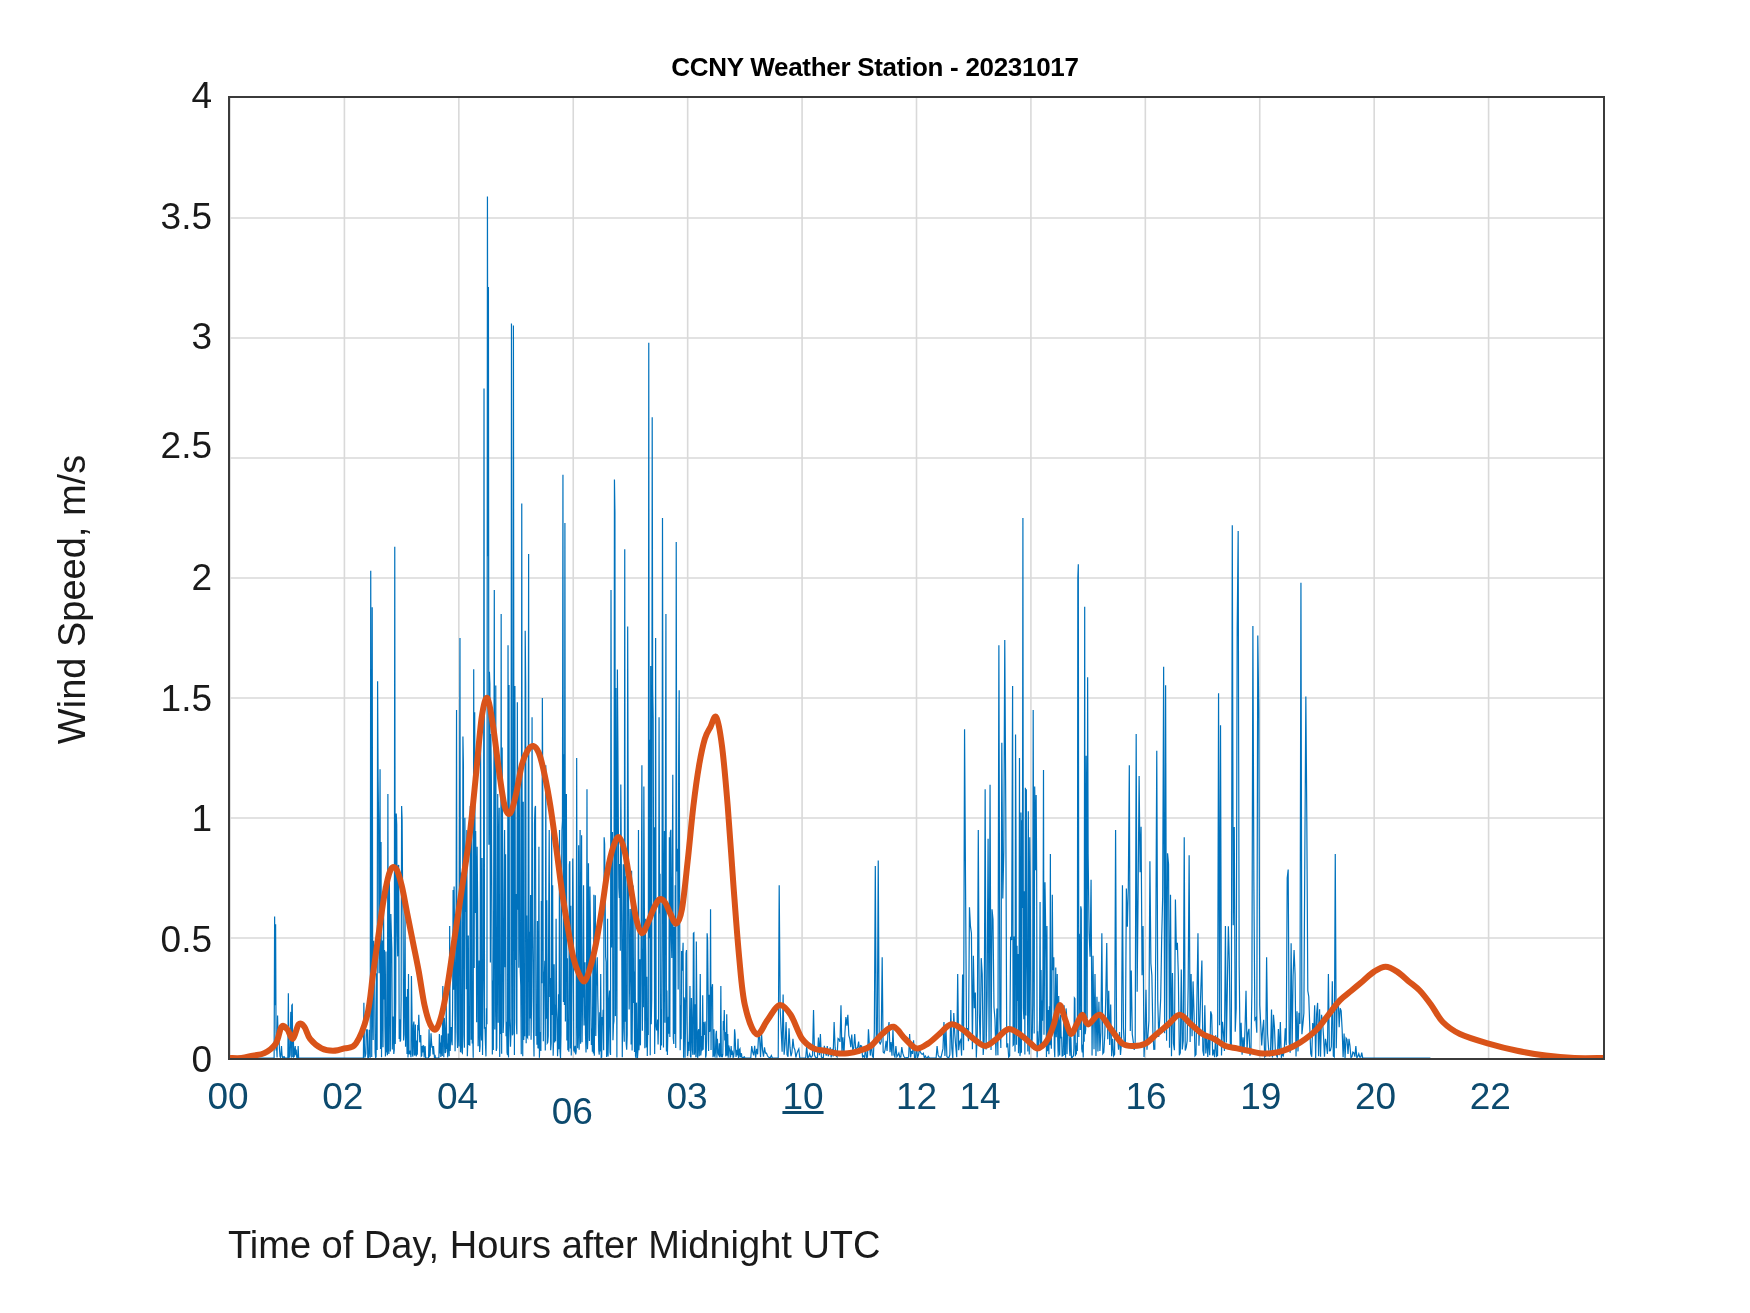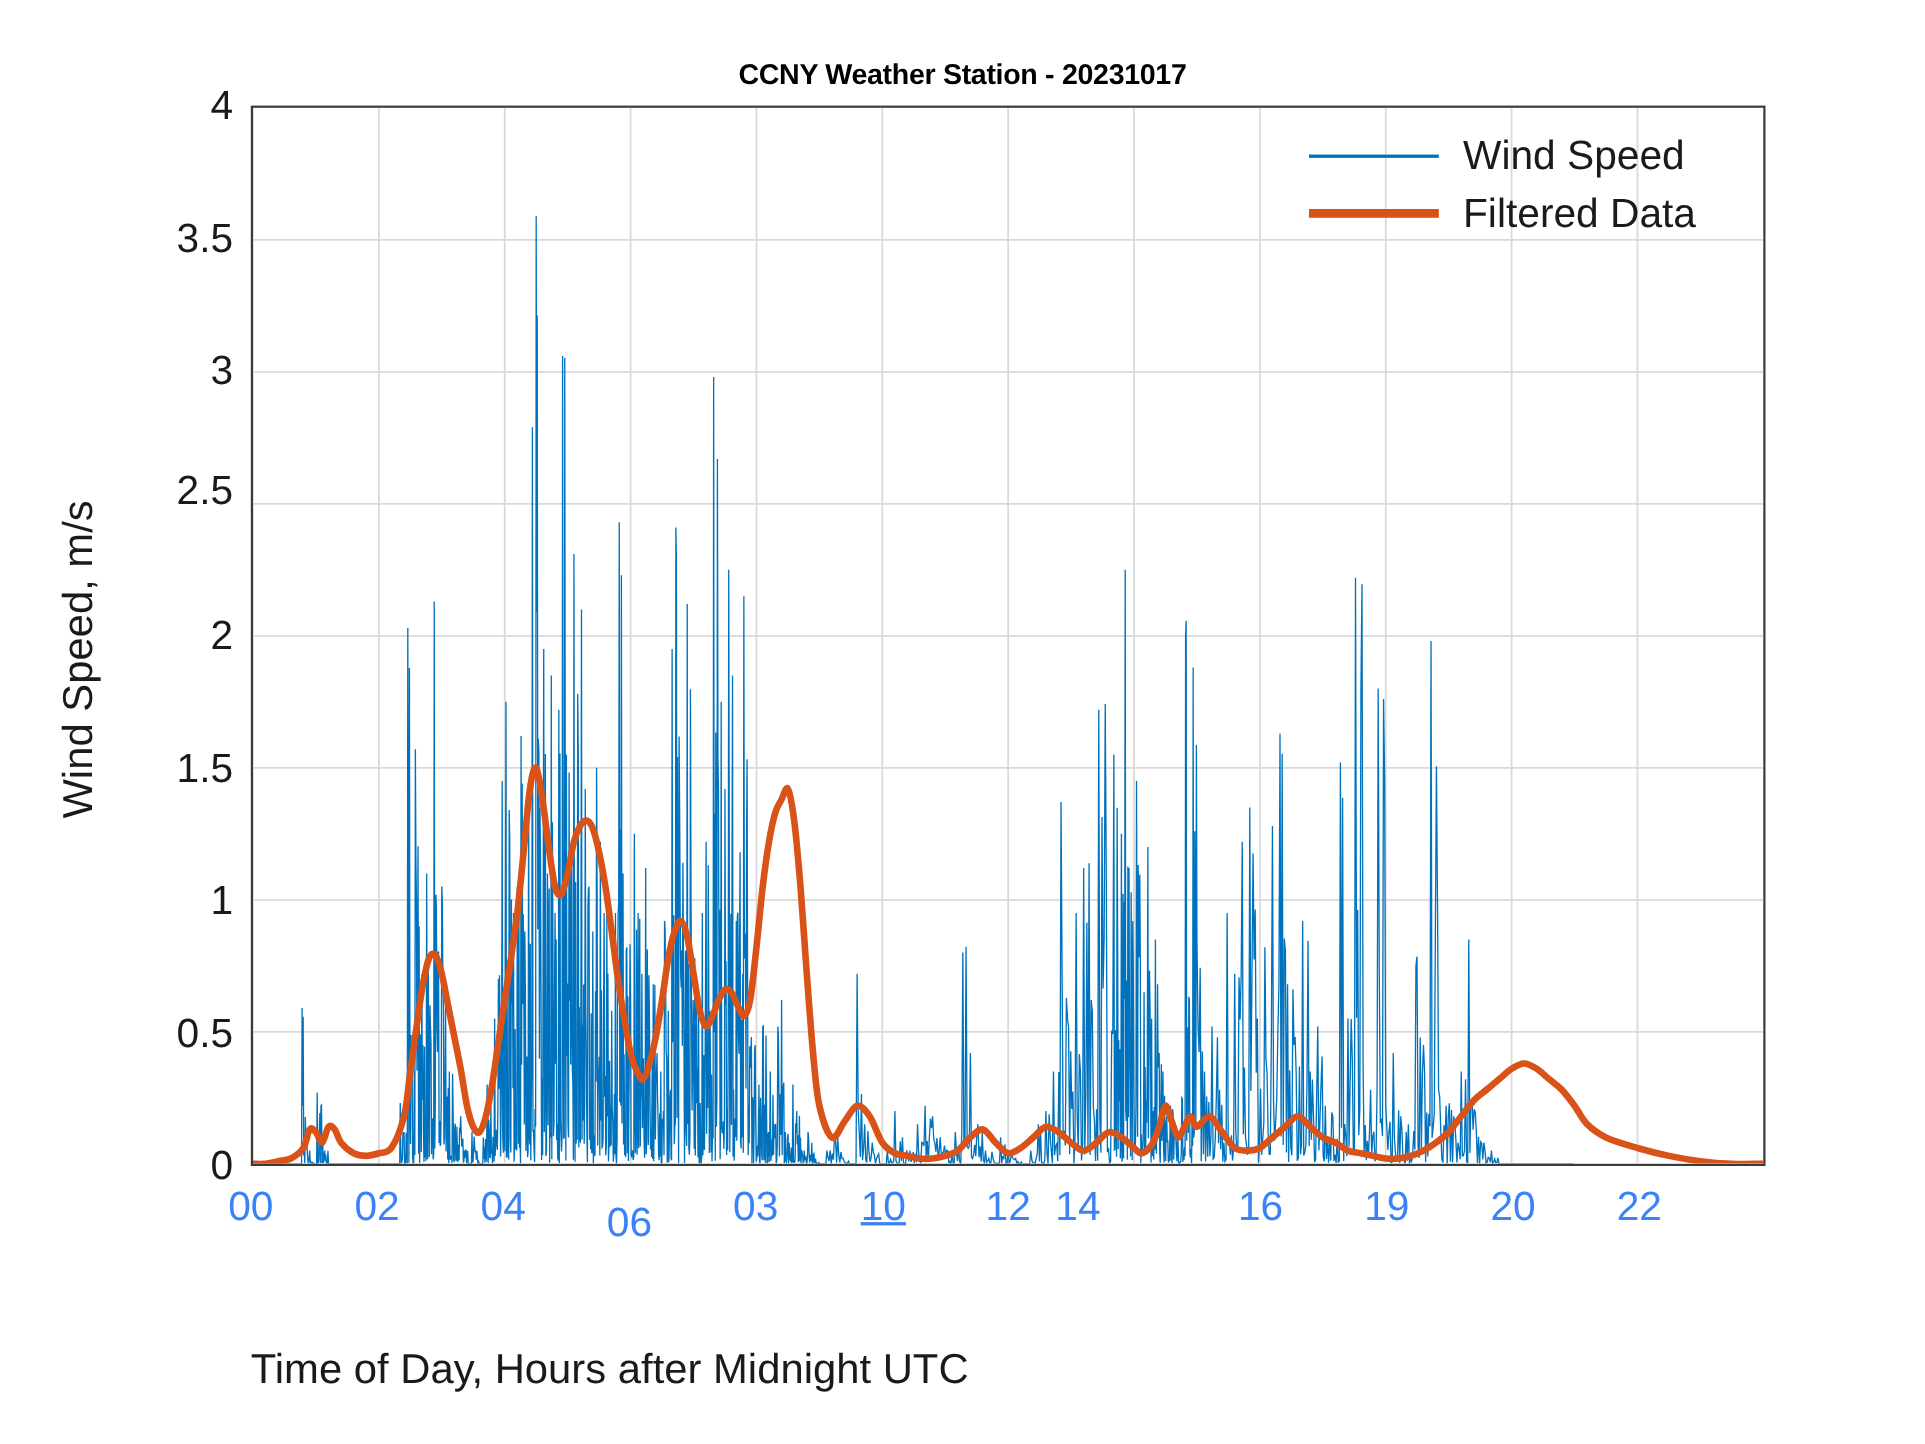--- a/index.html
+++ b/index.html
@@ -60,21 +60,21 @@
     color: #1a1a1a;
     transform: translateY(-50%);
     white-space: nowrap;
   }
   
   .xtick {
     position: absolute;
     top: 1076px;
     text-align: center;
     font-size: 37px;
-    color: #3b82f6;
+    color: #0c4a6e;
     transform: translateX(-50%);
     white-space: nowrap;
   }
   #ylabel {
     position: absolute;
     left: -278px;
     top: 578px;
     width: 700px;
     text-align: center;
     font-size: 38px;
@@ -187,24 +187,14 @@
           <line y1="241" y2="241" x1="0" x2="1377" stroke="#d9d9d9" stroke-width="1.6" vector-effect="non-scaling-stroke"></line>
           <line y1="120.5" y2="120.5" x1="0" x2="1377" stroke="#d9d9d9" stroke-width="1.6" vector-effect="non-scaling-stroke"></line>
         </g>
       <g id="series-layer">
           <path d="M0.00 964.00 L0.49 964.00 L0.98 964.00 L1.48 964.00 L1.97 964.00 L2.46 964.00 L2.95 964.00 L3.44 964.00 L3.93 964.00 L4.43 964.00 L4.92 964.00 L5.41 964.00 L5.90 964.00 L6.39 964.00 L6.88 964.00 L7.38 964.00 L7.87 964.00 L8.36 964.00 L8.85 964.00 L9.34 964.00 L9.84 964.00 L10.33 964.00 L10.82 964.00 L11.31 964.00 L11.80 964.00 L12.29 964.00 L12.79 964.00 L13.28 964.00 L13.77 964.00 L14.26 964.00 L14.75 964.00 L15.25 964.00 L15.74 964.00 L16.23 964.00 L16.72 964.00 L17.21 964.00 L17.70 964.00 L18.20 964.00 L18.69 964.00 L19.18 964.00 L19.67 964.00 L20.16 964.00 L20.65 964.00 L21.15 964.00 L21.64 964.00 L22.13 964.00 L22.62 964.00 L23.11 964.00 L23.61 964.00 L24.10 964.00 L24.59 964.00 L25.08 964.00 L25.57 964.00 L26.06 964.00 L26.56 964.00 L27.05 964.00 L27.54 964.00 L28.03 964.00 L28.52 964.00 L29.02 964.00 L29.51 964.00 L30.00 964.00 L30.49 964.00 L30.98 964.00 L31.47 964.00 L31.97 964.00 L32.46 964.00 L32.95 964.00 L33.44 964.00 L33.93 964.00 L34.42 964.00 L34.92 964.00 L35.41 964.00 L35.90 964.00 L36.39 964.00 L36.88 964.00 L37.38 964.00 L37.87 964.00 L38.36 964.00 L38.85 964.00 L39.34 964.00 L39.83 964.00 L40.33 964.00 L40.82 964.00 L41.31 964.00 L41.80 964.00 L42.29 964.00 L42.79 964.00 L43.28 964.00 L43.77 964.00 L44.26 964.00 L44.75 821.81 L45.24 911.08 L45.74 829.75 L46.23 956.46 L46.72 952.03 L47.21 963.58 L47.70 921.38 L48.19 939.90 L48.69 943.90 L49.18 946.72 L49.67 955.63 L50.16 962.48 L50.65 963.69 L51.15 960.02 L51.64 951.95 L52.13 960.22 L52.62 963.54 L53.11 962.83 L53.60 962.82 L54.10 963.82 L54.59 962.98 L55.08 964.00 L55.57 964.00 L56.06 964.00 L56.56 964.00 L57.05 964.00 L57.54 964.00 L58.03 964.00 L58.52 898.93 L59.01 963.95 L59.51 963.19 L60.00 960.97 L60.49 936.45 L60.98 917.69 L61.47 963.78 L61.97 910.98 L62.46 910.40 L62.95 963.23 L63.44 936.76 L63.93 962.93 L64.42 962.43 L64.92 955.06 L65.41 951.95 L65.90 961.33 L66.39 955.52 L66.88 963.14 L67.37 963.67 L67.87 963.52 L68.36 952.06 L68.85 964.00 L69.34 964.00 L69.83 964.00 L70.33 964.00 L70.82 964.00 L71.31 964.00 L71.80 964.00 L72.29 964.00 L72.78 964.00 L73.28 964.00 L73.77 964.00 L74.26 964.00 L74.75 964.00 L75.24 964.00 L75.73 964.00 L76.23 964.00 L76.72 964.00 L77.21 964.00 L77.70 964.00 L78.19 964.00 L78.69 964.00 L79.18 964.00 L79.67 964.00 L80.16 964.00 L80.65 964.00 L81.14 964.00 L81.64 964.00 L82.13 964.00 L82.62 964.00 L83.11 964.00 L83.60 964.00 L84.10 964.00 L84.59 964.00 L85.08 964.00 L85.57 964.00 L86.06 964.00 L86.55 964.00 L87.05 964.00 L87.54 964.00 L88.03 964.00 L88.52 964.00 L89.01 964.00 L89.51 964.00 L90.00 964.00 L90.49 964.00 L90.98 964.00 L91.47 964.00 L91.96 964.00 L92.46 964.00 L92.95 964.00 L93.44 964.00 L93.93 964.00 L94.42 964.00 L94.91 964.00 L95.41 964.00 L95.90 964.00 L96.39 964.00 L96.88 964.00 L97.37 964.00 L97.87 964.00 L98.36 964.00 L98.85 964.00 L99.34 964.00 L99.83 964.00 L100.32 964.00 L100.82 964.00 L101.31 964.00 L101.80 964.00 L102.29 964.00 L102.78 964.00 L103.27 964.00 L103.77 964.00 L104.26 964.00 L104.75 964.00 L105.24 964.00 L105.73 964.00 L106.23 964.00 L106.72 964.00 L107.21 964.00 L107.70 964.00 L108.19 964.00 L108.68 964.00 L109.18 964.00 L109.67 964.00 L110.16 964.00 L110.65 964.00 L111.14 964.00 L111.64 964.00 L112.13 964.00 L112.62 964.00 L113.11 964.00 L113.60 964.00 L114.09 964.00 L114.59 964.00 L115.08 964.00 L115.57 964.00 L116.06 964.00 L116.55 964.00 L117.05 964.00 L117.54 964.00 L118.03 964.00 L118.52 964.00 L119.01 964.00 L119.50 964.00 L120.00 964.00 L120.49 964.00 L120.98 964.00 L121.47 964.00 L121.96 964.00 L122.45 964.00 L122.95 964.00 L123.44 964.00 L123.93 964.00 L124.42 964.00 L124.91 964.00 L125.41 964.00 L125.90 964.00 L126.39 964.00 L126.88 964.00 L127.37 964.00 L127.86 964.00 L128.36 964.00 L128.85 964.00 L129.34 964.00 L129.83 964.00 L130.32 964.00 L130.81 964.00 L131.31 964.00 L131.80 964.00 L132.29 964.00 L132.78 964.00 L133.27 964.00 L133.77 964.00 L134.26 908.57 L134.75 949.55 L135.24 963.66 L135.73 962.01 L136.22 959.60 L136.72 935.10 L137.21 941.69 L137.70 935.08 L138.19 963.54 L138.68 963.86 L139.18 962.94 L139.67 935.56 L140.16 953.73 L140.65 963.75 L141.14 474.77 L141.63 722.67 L142.13 963.07 L142.62 511.49 L143.11 916.75 L143.60 945.83 L144.09 846.35 L144.59 879.65 L145.08 879.50 L145.57 958.56 L146.06 963.78 L146.55 962.72 L147.04 878.94 L147.54 955.90 L148.03 585.63 L148.52 681.80 L149.01 724.38 L149.50 878.84 L149.99 813.65 L150.49 674.04 L150.98 954.89 L151.47 747.10 L151.96 963.36 L152.45 893.94 L152.95 846.06 L153.44 953.13 L153.93 791.48 L154.42 905.25 L154.91 855.55 L155.40 932.81 L155.90 962.42 L156.39 857.05 L156.88 957.37 L157.37 956.90 L157.86 961.28 L158.35 698.90 L158.85 953.93 L159.34 959.88 L159.83 783.66 L160.32 880.74 L160.81 957.57 L161.31 819.38 L161.80 838.68 L162.29 854.03 L162.78 955.37 L163.27 925.83 L163.76 922.45 L164.26 959.89 L164.75 955.79 L165.24 450.67 L165.73 949.94 L166.22 908.23 L166.72 718.46 L167.21 729.45 L167.70 838.35 L168.19 861.94 L168.68 771.20 L169.17 770.21 L169.67 945.03 L170.16 925.14 L170.65 947.58 L171.14 946.03 L171.63 905.61 L172.13 710.95 L172.62 724.86 L173.11 799.93 L173.60 821.79 L174.09 946.31 L174.58 940.26 L175.08 885.14 L175.57 814.58 L176.06 952.68 L176.55 914.29 L177.04 902.53 L177.53 960.00 L178.03 894.63 L178.52 963.40 L179.01 879.65 L179.50 960.49 L179.99 957.68 L180.49 958.97 L180.98 956.58 L181.47 963.19 L181.96 881.76 L182.45 915.80 L182.94 960.10 L183.44 962.50 L183.93 930.95 L184.42 927.40 L184.91 960.32 L185.40 961.48 L185.90 930.26 L186.39 957.28 L186.88 962.38 L187.37 946.32 L187.86 960.84 L188.35 930.78 L188.85 936.37 L189.34 920.62 L189.83 934.58 L190.32 948.27 L190.81 943.68 L191.30 940.92 L191.80 962.24 L192.29 961.67 L192.78 951.95 L193.27 958.53 L193.76 951.56 L194.26 951.82 L194.75 963.49 L195.24 952.95 L195.73 952.78 L196.22 964.00 L196.71 964.00 L197.21 964.00 L197.70 964.00 L198.19 964.00 L198.68 964.00 L199.17 964.00 L199.66 935.08 L200.16 962.12 L200.65 961.55 L201.14 952.20 L201.63 939.15 L202.12 948.13 L202.62 953.65 L203.11 951.95 L203.60 960.38 L204.09 952.03 L204.58 957.81 L205.07 963.97 L205.57 960.88 L206.06 963.55 L206.55 964.00 L207.04 964.00 L207.53 964.00 L208.03 964.00 L208.52 964.00 L209.01 964.00 L209.50 964.00 L209.99 939.90 L210.48 959.35 L210.98 948.57 L211.47 962.92 L211.96 941.27 L212.45 955.97 L212.94 962.00 L213.44 891.70 L213.93 918.40 L214.42 963.17 L214.91 923.60 L215.40 933.73 L215.89 958.99 L216.39 957.09 L216.88 910.98 L217.37 954.85 L217.86 949.58 L218.35 963.45 L218.84 939.36 L219.34 949.03 L219.83 962.15 L220.32 831.45 L220.81 956.97 L221.30 941.81 L221.80 932.95 L222.29 946.49 L222.78 951.14 L223.27 912.57 L223.76 795.30 L224.25 895.39 L224.75 791.85 L225.24 840.41 L225.73 957.34 L226.22 914.37 L226.71 851.61 L227.21 614.55 L227.70 938.05 L228.19 953.88 L228.68 834.17 L229.17 938.11 L229.66 952.46 L230.16 735.75 L230.65 542.25 L231.14 958.29 L231.63 777.85 L232.12 949.20 L232.61 958.35 L233.11 959.08 L233.60 641.07 L234.09 669.98 L234.58 940.70 L235.07 953.76 L235.57 722.77 L236.06 817.41 L236.55 765.62 L237.04 895.06 L237.53 735.05 L238.02 962.13 L238.52 946.72 L239.01 840.90 L239.50 950.86 L239.99 912.04 L240.48 951.77 L240.98 710.95 L241.47 758.35 L241.96 945.70 L242.45 723.00 L242.94 949.35 L243.43 939.23 L243.93 963.76 L244.42 573.58 L244.91 873.59 L245.40 616.86 L245.89 818.43 L246.38 736.15 L246.88 791.19 L247.37 928.15 L247.86 751.92 L248.35 808.19 L248.84 952.19 L249.34 930.15 L249.83 866.01 L250.32 958.01 L250.81 952.32 L251.30 626.60 L251.79 935.83 L252.29 946.46 L252.78 763.23 L253.27 961.05 L253.76 904.40 L254.25 863.74 L254.75 291.61 L255.24 934.73 L255.73 932.95 L256.22 950.29 L256.71 962.38 L257.20 914.03 L257.70 930.07 L258.19 98.81 L258.68 460.20 L259.17 189.70 L259.66 749.78 L260.15 576.06 L260.65 588.73 L261.14 867.99 L261.63 638.65 L262.12 684.02 L262.61 813.34 L263.11 960.55 L263.60 886.20 L264.09 955.90 L264.58 733.24 L265.07 494.05 L265.56 935.26 L266.06 889.25 L266.55 589.96 L267.04 956.97 L267.53 953.60 L268.02 857.17 L268.51 698.90 L269.01 928.70 L269.50 754.35 L269.99 712.71 L270.48 963.10 L270.97 901.76 L271.47 939.93 L271.96 518.15 L272.45 959.79 L272.94 652.24 L273.43 753.64 L273.92 938.78 L274.42 927.11 L274.91 806.25 L275.40 735.05 L275.89 872.76 L276.38 759.34 L276.88 942.24 L277.37 927.52 L277.86 958.43 L278.35 961.21 L278.84 549.48 L279.33 963.47 L279.83 589.39 L280.32 923.73 L280.81 937.18 L281.30 952.73 L281.79 939.42 L282.28 226.54 L282.78 778.79 L283.27 941.16 L283.76 939.32 L284.25 228.44 L284.74 696.87 L285.24 961.10 L285.73 590.45 L286.22 865.51 L286.71 799.36 L287.20 928.45 L287.69 940.07 L288.19 606.69 L288.68 815.12 L289.17 674.80 L289.66 873.33 L290.15 831.55 L290.65 675.20 L291.14 877.36 L291.63 891.14 L292.12 960.32 L292.61 407.29 L293.10 843.78 L293.60 962.22 L294.09 706.76 L294.58 945.78 L295.07 932.91 L295.56 942.09 L296.06 535.02 L296.55 589.97 L297.04 949.19 L297.53 820.97 L298.02 942.80 L298.51 943.67 L299.01 797.43 L299.50 457.90 L299.99 941.77 L300.48 837.24 L300.97 924.43 L301.46 800.22 L301.96 945.72 L302.45 903.41 L302.94 621.78 L303.43 823.61 L303.92 868.34 L304.42 937.59 L304.91 962.60 L305.40 729.12 L305.89 713.01 L306.38 710.95 L306.87 941.95 L307.37 909.91 L307.86 950.70 L308.35 826.50 L308.84 953.77 L309.33 953.92 L309.82 751.92 L310.32 963.80 L310.81 944.64 L311.30 937.96 L311.79 956.90 L312.28 806.44 L312.78 888.88 L313.27 602.50 L313.76 718.53 L314.25 947.19 L314.74 877.43 L315.23 883.31 L315.73 866.39 L316.22 956.47 L316.71 669.98 L317.20 924.57 L317.69 805.60 L318.19 949.07 L318.68 948.29 L319.17 941.89 L319.66 817.45 L320.15 735.05 L320.64 902.79 L321.14 883.64 L321.63 956.15 L322.12 949.08 L322.61 736.36 L323.10 920.76 L323.59 790.48 L324.09 961.78 L324.58 945.30 L325.07 869.84 L325.56 948.44 L326.05 910.61 L326.55 947.30 L327.04 824.22 L327.53 913.00 L328.02 924.47 L328.51 962.16 L329.00 950.87 L329.50 900.11 L329.99 955.19 L330.48 735.05 L330.97 957.47 L331.46 963.99 L331.96 940.36 L332.45 787.48 L332.94 735.12 L333.43 725.48 L333.92 378.37 L334.41 907.89 L334.91 658.90 L335.40 910.67 L335.89 426.68 L336.38 927.30 L336.87 788.47 L337.37 698.90 L337.86 946.47 L338.35 863.90 L338.84 956.12 L339.33 944.48 L339.82 957.66 L340.32 770.00 L340.81 766.38 L341.30 954.48 L341.79 811.00 L342.28 961.39 L342.77 901.58 L343.27 852.96 L343.76 763.62 L344.25 819.40 L344.74 956.17 L345.23 957.31 L345.73 953.27 L346.22 951.81 L346.71 960.47 L347.20 957.15 L347.69 662.75 L348.18 907.19 L348.68 954.20 L349.17 931.49 L349.66 750.35 L350.15 955.81 L350.64 928.21 L351.13 735.05 L351.63 949.70 L352.12 857.45 L352.61 740.40 L353.10 948.12 L353.59 903.79 L354.09 900.43 L354.58 790.48 L355.07 931.39 L355.56 902.62 L356.05 867.74 L356.54 940.18 L357.04 958.47 L357.53 937.89 L358.02 694.08 L358.51 955.23 L359.00 943.04 L359.50 768.36 L359.99 860.11 L360.48 946.92 L360.97 791.77 L361.46 831.45 L361.95 908.35 L362.45 951.05 L362.94 934.45 L363.43 957.75 L363.92 873.45 L364.41 959.57 L364.91 800.12 L365.40 961.75 L365.89 887.11 L366.38 800.63 L366.87 941.92 L367.36 891.87 L367.86 880.71 L368.35 862.78 L368.84 902.52 L369.33 923.19 L369.82 956.03 L370.31 960.66 L370.81 918.15 L371.30 957.38 L371.79 879.65 L372.28 963.46 L372.77 963.11 L373.27 922.79 L373.76 931.07 L374.25 915.55 L374.74 956.20 L375.23 742.28 L375.72 749.07 L376.22 802.11 L376.71 862.39 L377.20 867.55 L377.69 962.95 L378.18 957.59 L378.67 824.22 L379.17 962.49 L379.66 936.01 L380.15 904.71 L380.64 896.34 L381.13 958.18 L381.63 960.87 L382.12 494.05 L382.61 852.94 L383.10 757.13 L383.59 737.08 L384.08 946.10 L384.58 930.57 L385.07 926.73 L385.56 383.19 L386.05 416.28 L386.54 921.95 L387.04 592.57 L387.53 809.30 L388.02 963.58 L388.51 573.96 L389.00 645.88 L389.49 733.45 L389.99 793.38 L390.48 803.21 L390.97 769.18 L391.46 856.28 L391.95 689.27 L392.44 759.15 L392.94 858.31 L393.43 963.29 L393.92 886.40 L394.41 769.41 L394.90 934.36 L395.40 947.68 L395.89 453.08 L396.38 927.64 L396.87 781.42 L397.36 949.40 L397.85 955.73 L398.35 940.57 L398.84 530.81 L399.33 710.95 L399.82 827.12 L400.31 915.35 L400.81 880.68 L401.30 814.50 L401.79 861.84 L402.28 950.41 L402.77 776.02 L403.26 956.44 L403.76 891.89 L404.25 790.72 L404.74 908.82 L405.23 877.25 L405.72 958.03 L406.21 814.58 L406.71 961.96 L407.20 963.87 L407.69 908.40 L408.18 951.15 L408.67 963.91 L409.17 956.51 L409.66 735.05 L410.15 956.10 L410.64 942.32 L411.13 864.80 L411.62 951.32 L412.12 888.44 L412.61 793.24 L413.10 669.98 L413.59 936.64 L414.08 854.39 L414.58 913.02 L415.07 691.45 L415.56 806.46 L416.05 954.16 L416.54 824.22 L417.03 865.99 L417.53 953.50 L418.02 882.49 L418.51 961.89 L419.00 932.25 L419.49 940.84 L419.99 245.82 L420.48 843.79 L420.97 644.37 L421.46 961.16 L421.95 570.30 L422.44 930.18 L422.94 904.86 L423.43 320.53 L423.92 593.69 L424.41 622.65 L424.90 819.01 L425.39 732.18 L425.89 959.91 L426.38 912.89 L426.87 542.25 L427.36 931.85 L427.85 936.24 L428.35 934.16 L428.84 925.26 L429.33 950.45 L429.82 927.15 L430.31 621.78 L430.80 818.78 L431.30 779.03 L431.79 955.91 L432.28 915.05 L432.77 951.56 L433.26 849.43 L433.75 421.75 L434.25 688.35 L434.74 953.41 L435.23 825.97 L435.72 736.03 L436.21 928.67 L436.71 705.03 L437.20 518.15 L437.69 957.46 L438.18 896.12 L438.67 961.09 L439.16 937.82 L439.66 922.58 L440.15 939.59 L440.64 742.28 L441.13 943.00 L441.62 737.58 L442.12 734.81 L442.61 844.58 L443.10 863.51 L443.59 776.91 L444.08 679.62 L444.57 944.02 L445.07 949.99 L445.56 832.57 L446.05 939.80 L446.54 790.50 L447.03 953.88 L447.53 445.85 L448.02 776.59 L448.51 763.87 L449.00 753.81 L449.49 895.22 L449.98 664.61 L450.48 594.74 L450.97 814.58 L451.46 956.16 L451.95 911.02 L452.44 945.25 L452.93 856.60 L453.43 876.47 L453.92 861.74 L454.41 848.32 L454.90 963.68 L455.39 903.17 L455.89 906.83 L456.38 963.76 L456.87 928.42 L457.36 858.87 L457.85 855.55 L458.34 922.58 L458.84 961.92 L459.33 958.19 L459.82 947.62 L460.31 956.98 L460.80 938.00 L461.29 891.70 L461.79 962.13 L462.28 963.48 L462.77 903.70 L463.26 926.67 L463.75 956.22 L464.25 960.82 L464.74 838.68 L465.23 838.24 L465.72 960.75 L466.21 955.40 L466.70 910.15 L467.20 963.16 L467.69 846.93 L468.18 910.98 L468.67 962.37 L469.16 963.71 L469.66 936.69 L470.15 935.07 L470.64 962.31 L471.13 938.66 L471.62 879.65 L472.11 961.38 L472.61 956.56 L473.10 941.94 L473.59 956.60 L474.08 900.98 L474.57 955.68 L475.06 927.85 L475.56 934.11 L476.05 940.88 L476.54 927.40 L477.03 963.69 L477.52 961.08 L478.02 946.46 L478.51 838.68 L479.00 846.05 L479.49 896.15 L479.98 957.08 L480.47 900.44 L480.97 937.70 L481.46 933.92 L481.95 814.58 L482.44 956.05 L482.93 893.49 L483.43 893.66 L483.92 889.86 L484.41 963.25 L484.90 959.44 L485.39 935.08 L485.88 961.64 L486.38 962.66 L486.87 958.33 L487.36 940.20 L487.85 936.63 L488.34 963.68 L488.83 944.72 L489.33 956.27 L489.82 960.38 L490.31 961.30 L490.80 949.19 L491.29 962.26 L491.79 961.78 L492.28 891.70 L492.77 961.98 L493.26 961.20 L493.75 963.24 L494.24 960.33 L494.74 926.91 L495.23 936.00 L495.72 915.80 L496.21 946.47 L496.70 937.99 L497.20 962.43 L497.69 959.47 L498.18 920.10 L498.67 961.67 L499.16 939.90 L499.65 963.68 L500.15 951.41 L500.64 953.63 L501.13 956.17 L501.62 963.11 L502.11 962.27 L502.60 951.95 L503.10 960.96 L503.59 958.76 L504.08 957.82 L504.57 963.31 L505.06 962.94 L505.56 958.15 L506.05 935.08 L506.54 939.84 L507.03 954.79 L507.52 963.02 L508.01 956.57 L508.51 957.14 L509.00 961.31 L509.49 944.72 L509.98 963.67 L510.47 962.88 L510.97 955.56 L511.46 954.68 L511.95 962.68 L512.44 962.35 L512.93 959.18 L513.42 963.58 L513.92 963.76 L514.41 963.55 L514.90 963.75 L515.39 962.97 L515.88 962.74 L516.38 964.00 L517.36 964.00 L518.34 964.00 L519.33 964.00 L520.31 964.00 L521.29 964.00 L522.28 964.00 L523.26 951.95 L524.24 958.05 L525.23 961.40 L526.21 951.78 L527.19 963.74 L528.18 954.76 L529.16 960.26 L530.14 939.90 L531.13 943.13 L532.11 963.12 L533.10 939.80 L534.08 956.14 L535.06 962.70 L536.05 953.28 L537.03 959.18 L538.01 959.13 L539.00 961.78 L539.98 963.06 L540.96 963.54 L541.95 963.55 L542.93 961.52 L543.92 964.00 L544.90 964.00 L545.88 964.00 L546.87 964.00 L547.85 964.00 L548.83 964.00 L549.82 964.00 L550.80 790.48 L551.78 915.15 L552.77 936.73 L553.75 957.78 L554.73 900.31 L555.72 960.66 L556.70 950.19 L557.69 927.85 L558.67 960.61 L559.65 962.74 L560.64 934.13 L561.62 953.14 L562.60 962.24 L563.59 958.14 L564.57 944.72 L565.55 953.52 L566.54 955.83 L567.52 963.52 L568.50 959.41 L569.49 956.87 L570.47 954.84 L571.46 964.00 L572.44 964.00 L573.42 964.00 L574.41 964.00 L575.39 964.00 L576.37 964.00 L577.36 964.00 L578.34 951.95 L579.32 963.41 L580.31 963.20 L581.29 960.00 L582.27 963.05 L583.26 963.12 L584.24 961.32 L585.23 915.80 L586.21 961.03 L587.19 963.22 L588.18 963.80 L589.16 963.48 L590.14 943.50 L591.13 961.33 L592.11 939.90 L593.09 963.18 L594.08 963.56 L595.06 963.85 L596.04 951.68 L597.03 957.90 L598.01 961.67 L599.00 951.95 L599.98 962.25 L600.96 958.86 L601.95 953.25 L602.93 963.47 L603.91 954.71 L604.90 962.51 L605.88 927.85 L606.86 953.12 L607.85 961.74 L608.83 962.89 L609.81 944.43 L610.80 945.20 L611.78 947.82 L612.76 910.98 L613.75 960.23 L614.73 943.18 L615.72 960.93 L616.70 938.97 L617.68 922.79 L618.67 931.45 L619.65 920.62 L620.63 941.23 L621.62 944.83 L622.60 953.04 L623.58 940.56 L624.57 956.25 L625.55 953.94 L626.53 939.90 L627.52 954.75 L628.50 954.27 L629.49 953.38 L630.47 947.45 L631.45 958.18 L632.44 951.55 L633.42 951.95 L634.40 962.85 L635.39 961.81 L636.37 963.94 L637.35 953.84 L638.34 963.29 L639.32 963.22 L640.31 935.08 L641.29 951.54 L642.27 961.57 L643.26 948.33 L644.24 961.84 L645.22 963.91 L646.21 937.29 L647.19 771.20 L648.17 949.38 L649.16 942.03 L650.14 765.77 L651.12 948.23 L652.11 949.92 L653.09 947.47 L654.08 862.78 L655.06 958.06 L656.04 959.07 L657.03 955.54 L658.01 946.71 L658.99 956.97 L659.98 935.78 L660.96 927.85 L661.94 958.10 L662.93 947.96 L663.91 961.81 L664.89 935.66 L665.88 960.75 L666.86 962.89 L667.85 951.95 L668.83 962.73 L669.81 961.18 L670.80 959.07 L671.78 963.20 L672.76 962.93 L673.75 953.00 L674.73 959.18 L675.71 962.25 L676.70 963.53 L677.68 963.78 L678.66 963.52 L679.65 963.79 L680.63 962.95 L681.62 939.90 L682.60 963.46 L683.58 956.97 L684.57 959.87 L685.55 946.16 L686.53 963.80 L687.52 963.45 L688.50 951.95 L689.48 963.86 L690.47 960.98 L691.45 955.30 L692.43 957.89 L693.42 959.69 L694.40 960.31 L695.38 959.18 L696.37 963.75 L697.35 962.08 L698.34 963.92 L699.32 963.86 L700.30 962.39 L701.29 963.88 L702.27 964.00 L703.25 964.00 L704.24 964.00 L705.22 964.00 L706.20 964.00 L707.19 964.00 L708.17 964.00 L709.15 951.95 L710.14 960.87 L711.12 962.99 L712.11 963.10 L713.09 963.34 L714.07 959.14 L715.06 954.60 L716.04 927.85 L717.02 961.97 L718.01 933.21 L718.99 962.66 L719.97 963.38 L720.96 963.76 L721.94 960.76 L722.93 915.80 L723.91 954.23 L724.89 963.88 L725.88 918.84 L726.86 939.44 L727.84 952.16 L728.83 963.21 L729.81 879.65 L730.79 956.16 L731.78 947.62 L732.76 945.84 L733.74 961.58 L734.73 880.18 L735.71 956.19 L736.70 633.83 L737.68 789.84 L738.66 938.88 L739.65 933.89 L740.63 947.24 L741.61 812.70 L742.60 831.64 L743.58 838.68 L744.56 955.31 L745.55 861.23 L746.53 913.95 L747.51 898.14 L748.50 963.61 L749.48 938.67 L750.47 735.05 L751.45 918.67 L752.43 951.05 L753.42 863.72 L754.40 879.88 L755.38 961.06 L756.37 945.82 L757.35 694.08 L758.33 955.57 L759.32 901.80 L760.30 743.82 L761.28 950.47 L762.27 689.56 L763.25 955.99 L764.24 814.58 L765.22 824.74 L766.20 912.76 L767.19 925.23 L768.17 961.51 L769.15 914.27 L770.14 961.23 L771.12 549.48 L772.10 922.82 L773.09 953.99 L774.07 647.32 L775.05 803.89 L776.04 756.91 L777.02 544.34 L778.01 710.95 L778.99 953.40 L779.97 949.33 L780.96 963.20 L781.94 961.77 L782.92 842.34 L783.91 845.48 L784.89 590.45 L785.38 951.27 L785.87 950.71 L786.37 841.97 L786.86 928.14 L787.35 957.60 L787.84 639.03 L788.33 759.15 L788.82 950.81 L789.32 851.21 L789.81 906.70 L790.30 859.54 L790.79 959.17 L791.28 943.99 L791.78 662.75 L792.27 962.08 L792.76 957.78 L793.25 717.59 L793.74 958.85 L794.23 725.18 L794.73 813.34 L795.22 421.75 L795.71 914.32 L796.20 924.95 L796.69 796.65 L797.18 960.36 L797.68 692.68 L798.17 921.41 L798.66 694.08 L799.15 846.15 L799.64 883.88 L800.14 957.38 L800.63 716.12 L801.12 841.06 L801.61 960.43 L802.10 742.28 L802.59 786.52 L803.09 891.85 L803.58 946.98 L804.07 950.13 L804.56 944.38 L805.05 910.71 L805.54 614.55 L806.04 820.60 L806.53 939.32 L807.02 691.27 L807.51 722.56 L808.00 775.55 L808.50 700.00 L808.99 776.02 L809.48 963.59 L809.97 937.22 L810.46 952.72 L810.95 952.51 L811.45 946.15 L811.94 925.85 L812.43 807.35 L812.92 951.59 L813.41 875.58 L813.91 949.43 L814.40 906.29 L814.89 926.50 L815.38 870.29 L815.87 674.80 L816.36 940.63 L816.86 877.30 L817.35 787.62 L817.84 820.05 L818.33 865.78 L818.82 962.91 L819.31 831.45 L819.81 957.05 L820.30 955.31 L820.79 915.85 L821.28 960.15 L821.77 912.11 L822.27 951.08 L822.76 759.15 L823.25 944.26 L823.74 954.76 L824.23 904.39 L824.72 800.11 L825.22 875.98 L825.71 864.60 L826.20 862.78 L826.69 954.46 L827.18 963.14 L827.68 910.36 L828.17 873.19 L828.66 943.25 L829.15 929.15 L829.64 879.65 L830.13 945.77 L830.63 962.85 L831.12 901.83 L831.61 950.45 L832.10 961.58 L832.59 926.41 L833.08 920.62 L833.58 944.53 L834.07 942.56 L834.56 962.76 L835.05 957.77 L835.54 961.97 L836.04 934.00 L836.53 910.98 L837.02 960.97 L837.51 928.45 L838.00 963.79 L838.49 914.18 L838.99 920.25 L839.48 960.10 L839.97 935.08 L840.46 941.12 L840.95 940.71 L841.45 940.70 L841.94 955.17 L842.43 961.85 L842.92 941.43 L843.41 944.72 L843.90 963.38 L844.40 963.73 L844.89 963.14 L845.38 962.28 L845.87 962.10 L846.36 954.50 L846.86 903.75 L847.35 904.54 L847.84 962.29 L848.33 951.59 L848.82 960.58 L849.31 948.69 L849.81 957.04 L850.30 482.00 L850.79 468.26 L851.28 942.85 L851.77 839.28 L852.26 850.94 L852.76 935.80 L853.25 811.62 L853.74 814.58 L854.23 954.65 L854.72 958.47 L855.22 950.54 L855.71 963.45 L856.20 922.68 L856.69 947.66 L857.18 510.92 L857.67 940.15 L858.17 935.36 L858.66 660.53 L859.15 732.03 L859.64 924.36 L860.13 581.71 L860.63 759.15 L861.61 839.17 L862.59 862.22 L863.58 784.99 L864.56 961.57 L865.54 861.45 L866.53 955.27 L867.51 879.65 L868.49 961.97 L869.48 902.60 L870.46 957.55 L871.44 907.49 L872.43 957.02 L873.41 938.73 L874.39 838.68 L875.38 959.66 L876.36 958.31 L877.35 940.80 L878.33 902.85 L879.31 848.51 L880.30 945.23 L881.28 896.52 L882.26 950.82 L883.25 910.20 L884.23 962.20 L885.21 944.77 L886.20 961.89 L887.18 960.20 L888.17 735.05 L889.15 943.67 L890.13 942.78 L891.12 955.77 L892.10 937.98 L893.08 961.06 L894.07 949.49 L895.05 790.48 L896.03 933.99 L897.02 953.05 L898.00 949.11 L898.98 793.76 L899.97 832.19 L900.95 792.46 L901.94 669.98 L902.92 936.93 L903.90 876.05 L904.89 939.99 L905.87 947.43 L906.85 955.91 L907.84 947.16 L908.82 638.65 L909.80 897.54 L910.79 794.14 L911.77 680.71 L912.75 777.41 L913.74 731.82 L914.72 880.91 L915.71 831.45 L916.69 963.10 L917.67 941.47 L918.66 895.56 L919.64 955.68 L920.62 941.08 L921.61 926.72 L922.59 766.38 L923.57 869.14 L924.56 881.03 L925.54 936.95 L926.52 955.28 L927.51 955.19 L928.49 848.15 L929.47 655.52 L930.46 906.50 L931.44 942.85 L932.43 925.20 L933.41 904.17 L934.39 844.29 L935.38 802.44 L936.36 571.17 L937.34 939.03 L938.33 589.58 L939.31 946.78 L940.29 758.39 L941.28 769.57 L942.26 953.64 L943.25 800.12 L944.23 962.28 L945.21 878.67 L946.20 949.36 L947.18 956.24 L948.16 804.74 L949.15 855.43 L950.13 848.32 L951.11 881.23 L952.10 961.24 L953.08 958.89 L954.06 875.26 L955.05 955.50 L956.03 946.53 L957.01 742.28 L958.00 956.49 L958.98 953.56 L959.97 946.52 L960.95 892.11 L961.93 760.42 L962.92 948.00 L963.90 879.65 L964.88 942.03 L965.87 887.07 L966.85 918.78 L967.83 961.82 L968.82 960.52 L969.80 902.29 L970.79 838.68 L971.77 951.73 L972.75 925.11 L973.74 892.61 L974.72 866.10 L975.70 956.58 L976.69 961.84 L977.67 910.98 L978.65 959.55 L979.64 941.87 L980.62 963.02 L981.60 941.16 L982.59 961.30 L983.57 917.12 L984.55 920.62 L985.54 961.56 L986.52 955.52 L987.51 963.24 L988.49 941.15 L989.47 962.26 L990.46 961.51 L991.44 597.68 L992.42 931.09 L993.41 629.93 L994.39 961.44 L995.37 927.70 L996.36 938.97 L997.34 956.98 L998.32 831.45 L999.31 948.45 L1000.29 890.43 L1001.28 831.72 L1002.26 867.96 L1003.24 953.13 L1004.23 953.49 L1005.21 428.98 L1006.19 830.71 L1007.18 732.02 L1008.16 937.61 L1009.14 914.14 L1010.13 533.59 L1011.11 434.91 L1012.10 872.42 L1013.08 956.84 L1014.06 928.57 L1015.05 960.65 L1016.03 943.31 L1017.01 957.61 L1018.00 933.99 L1018.98 896.52 L1019.96 956.51 L1020.95 938.71 L1021.93 934.65 L1022.91 961.68 L1023.90 958.14 L1024.88 896.07 L1025.87 530.20 L1026.85 786.50 L1027.83 925.49 L1028.82 923.84 L1029.80 938.70 L1030.78 539.66 L1031.77 615.45 L1032.75 910.98 L1033.73 929.96 L1034.72 951.36 L1035.70 934.98 L1036.68 925.55 L1037.67 963.01 L1038.65 962.21 L1039.63 862.78 L1040.62 939.83 L1041.60 954.13 L1042.59 962.33 L1043.57 957.89 L1044.55 915.35 L1045.54 963.44 L1046.52 920.62 L1047.50 932.93 L1048.49 959.72 L1049.47 961.15 L1050.45 963.62 L1051.44 934.79 L1052.42 961.27 L1053.40 927.85 L1054.39 963.74 L1055.37 959.91 L1056.36 961.70 L1057.34 955.39 L1058.32 934.18 L1059.31 951.25 L1060.29 783.25 L1061.27 774.76 L1062.26 948.07 L1063.24 958.66 L1064.22 848.69 L1065.21 953.60 L1066.19 881.77 L1067.17 855.55 L1068.16 879.77 L1069.14 962.46 L1070.13 917.14 L1071.11 957.36 L1072.09 918.65 L1073.08 929.73 L1074.06 486.82 L1075.04 940.17 L1076.03 930.28 L1077.01 918.87 L1077.99 756.37 L1078.98 601.09 L1079.96 725.90 L1080.94 896.52 L1081.93 902.44 L1082.91 932.76 L1083.90 959.67 L1084.88 962.78 L1085.86 928.92 L1086.85 941.34 L1087.83 910.98 L1088.81 963.87 L1089.80 919.66 L1090.78 908.69 L1091.76 962.21 L1092.75 914.95 L1093.73 962.75 L1094.71 920.62 L1095.70 927.15 L1096.68 941.50 L1097.67 962.76 L1098.65 944.77 L1099.63 950.53 L1100.62 959.90 L1101.60 879.65 L1102.58 956.78 L1103.57 956.65 L1104.55 952.27 L1105.53 886.86 L1106.52 962.08 L1107.50 962.96 L1108.49 759.15 L1109.47 954.19 L1110.45 907.03 L1111.44 904.68 L1112.42 932.99 L1113.40 914.12 L1114.39 916.77 L1115.37 935.08 L1116.35 963.31 L1117.34 939.39 L1118.32 963.94 L1119.30 943.93 L1120.29 945.45 L1121.27 959.97 L1122.25 944.72 L1123.24 951.74 L1124.22 963.62 L1125.21 962.58 L1126.19 958.02 L1127.17 958.78 L1128.16 962.63 L1129.14 951.95 L1130.12 963.78 L1131.11 962.41 L1132.09 959.65 L1133.07 963.08 L1134.06 963.14 L1135.04 958.58 L1136.03 964.00 L1137.01 964.00 L1137.99 964.00 L1138.98 964.00 L1139.96 964.00 L1140.94 964.00 L1141.93 964.00 L1142.91 964.00 L1143.89 964.00 L1144.88 964.00 L1145.86 964.00 L1146.84 964.00 L1147.83 964.00 L1148.81 964.00 L1149.79 964.00 L1150.78 964.00 L1151.76 964.00 L1152.75 964.00 L1153.73 964.00 L1154.71 964.00 L1155.70 964.00 L1156.68 964.00 L1157.66 964.00 L1158.65 964.00 L1159.63 964.00 L1160.61 964.00 L1161.60 964.00 L1162.58 964.00 L1163.57 964.00 L1164.55 964.00 L1165.53 964.00 L1166.52 964.00 L1167.50 964.00 L1168.48 964.00 L1169.47 964.00 L1170.45 964.00 L1171.43 964.00 L1172.42 964.00 L1173.40 964.00 L1174.38 964.00 L1175.37 964.00 L1176.35 964.00 L1177.34 964.00 L1178.32 964.00 L1179.30 964.00 L1180.29 964.00 L1181.27 964.00 L1182.25 964.00 L1183.24 964.00 L1184.22 964.00 L1185.20 964.00 L1186.19 964.00 L1187.17 964.00 L1188.15 964.00 L1189.14 964.00 L1190.12 964.00 L1191.11 964.00 L1192.09 964.00 L1193.07 964.00 L1194.06 964.00 L1195.04 964.00 L1196.02 964.00 L1197.01 964.00 L1197.99 964.00 L1198.97 964.00 L1199.96 964.00 L1200.94 964.00 L1201.92 964.00 L1202.91 964.00 L1203.89 964.00 L1204.88 NaN L1207.33 NaN L1209.79 NaN L1212.25 NaN L1214.71 NaN L1217.17 NaN L1219.63 NaN L1222.09 NaN L1224.55 NaN L1227.01 NaN L1229.46 NaN L1231.92 NaN L1234.38 NaN L1236.84 NaN L1239.30 NaN L1241.76 NaN L1244.22 NaN L1246.68 NaN L1249.14 NaN L1251.59 NaN L1254.05 NaN L1256.51 NaN L1258.97 NaN L1261.43 NaN L1263.89 NaN L1266.35 NaN L1268.81 NaN L1271.27 NaN L1273.72 NaN L1276.18 NaN L1278.64 NaN L1281.10 NaN L1283.56 NaN L1286.02 NaN L1288.48 NaN L1290.94 NaN L1293.40 NaN L1295.86 NaN L1298.31 NaN L1300.77 NaN L1303.23 NaN L1305.69 NaN L1308.15 NaN L1310.61 NaN L1313.07 NaN L1315.53 NaN L1317.99 NaN L1320.44 NaN L1322.90 NaN L1325.36 NaN L1327.82 NaN L1330.28 NaN L1332.74 NaN L1335.20 NaN L1337.66 NaN L1340.12 NaN L1342.58 NaN L1345.03 NaN L1347.49 NaN L1349.95 NaN L1352.41 NaN L1354.87 NaN L1357.33 NaN L1359.79 NaN L1362.25 NaN L1364.71 NaN L1367.16 NaN L1369.62 NaN L1372.08 NaN L1374.54 NaN L1377.00 NaN L1377.49 NaN L1377.98 NaN L1378.48 NaN L1378.97 NaN L1379.46 NaN L1379.95 NaN" fill="none" stroke="#0072BD" stroke-width="1.2" stroke-linejoin="miter" stroke-linecap="butt" vector-effect="non-scaling-stroke"></path>
           <path d="M0.00 964.00 C1.91 964.00,7.65 964.40,11.47 964.00 C15.30 963.60,19.13 962.39,22.95 961.59 C26.77 960.79,30.60 961.19,34.42 959.18 C38.25 957.17,43.03 953.96,45.90 949.54 C48.77 945.12,49.72 935.08,51.64 932.67 C53.55 930.26,55.46 933.07,57.38 935.08 C59.29 937.09,61.20 945.52,63.11 944.72 C65.03 943.92,66.94 932.27,68.85 930.26 C70.76 928.25,72.68 930.26,74.59 932.67 C76.50 935.08,77.46 941.11,80.32 944.72 C83.19 948.34,87.97 952.35,91.80 954.36 C95.63 956.37,99.45 956.77,103.27 956.77 C107.10 956.77,110.92 955.57,114.75 954.36 C118.58 953.15,122.40 955.16,126.23 949.54 C130.05 943.92,134.83 932.27,137.70 920.62 C140.57 908.97,141.53 893.31,143.44 879.65 C145.35 865.99,147.26 851.93,149.18 838.68 C151.09 825.42,153.00 810.56,154.91 800.12 C156.82 789.68,158.74 780.44,160.65 776.02 C162.56 771.60,164.47 771.20,166.39 773.61 C168.30 776.02,170.21 782.85,172.13 790.48 C174.04 798.11,175.95 809.76,177.86 819.40 C179.78 829.04,181.69 838.68,183.60 848.32 C185.51 857.96,187.42 866.80,189.34 877.24 C191.25 887.68,193.16 902.14,195.07 910.98 C196.99 919.82,198.90 926.24,200.81 930.26 C202.72 934.28,204.64 936.69,206.55 935.08 C208.46 933.47,210.38 927.85,212.29 920.62 C214.20 913.39,216.11 902.95,218.02 891.70 C219.94 880.45,221.85 865.99,223.76 853.14 C225.68 840.29,227.59 827.43,229.50 814.58 C231.41 801.73,233.32 789.27,235.24 776.02 C237.15 762.76,239.06 751.12,240.98 735.05 C242.89 718.98,244.80 698.50,246.71 679.62 C248.63 660.74,250.54 634.63,252.45 621.78 C254.36 608.93,256.28 600.89,258.19 602.50 C260.10 604.11,262.01 619.37,263.92 631.42 C265.84 643.47,267.75 661.54,269.66 674.80 C271.58 688.05,273.49 703.72,275.40 710.95 C277.31 718.18,279.23 720.19,281.14 718.18 C283.05 716.17,284.96 706.93,286.88 698.90 C288.79 690.87,290.70 677.21,292.61 669.98 C294.53 662.75,296.44 658.73,298.35 655.52 C300.26 652.31,302.17 650.30,304.09 650.70 C306.00 651.10,307.91 653.11,309.82 657.93 C311.74 662.75,313.65 670.78,315.56 679.62 C317.48 688.46,319.39 698.90,321.30 710.95 C323.21 723.00,325.13 737.86,327.04 751.92 C328.95 765.98,330.86 782.04,332.77 795.30 C334.69 808.55,336.60 820.20,338.51 831.45 C340.43 842.70,342.34 854.75,344.25 862.78 C346.16 870.81,348.07 875.63,349.99 879.65 C351.90 883.67,353.81 888.09,355.73 886.88 C357.64 885.67,359.55 878.85,361.46 872.42 C363.38 865.99,365.29 857.96,367.20 848.32 C369.11 838.68,371.02 826.63,372.94 814.58 C374.85 802.53,376.76 786.46,378.67 776.02 C380.59 765.58,382.50 757.54,384.41 751.92 C386.33 746.30,388.24 741.48,390.15 742.28 C392.06 743.08,393.98 748.71,395.89 756.74 C397.80 764.77,399.71 779.23,401.63 790.48 C403.54 801.73,405.45 816.19,407.36 824.22 C409.27 832.25,411.19 837.88,413.10 838.68 C415.01 839.48,416.92 833.06,418.84 829.04 C420.75 825.02,422.66 818.60,424.58 814.58 C426.49 810.56,428.40 806.15,430.31 804.94 C432.22 803.74,434.14 804.94,436.05 807.35 C437.96 809.76,439.88 815.78,441.79 819.40 C443.70 823.01,445.61 829.84,447.53 829.04 C449.44 828.24,451.35 825.02,453.26 814.58 C455.17 804.14,457.09 783.65,459.00 766.38 C460.91 749.11,462.82 727.02,464.74 710.95 C466.65 694.88,468.56 681.23,470.47 669.98 C472.39 658.73,474.30 649.90,476.21 643.47 C478.13 637.04,480.04 635.04,481.95 631.42 C483.86 627.81,485.77 618.57,487.69 621.78 C489.60 624.99,491.51 635.84,493.43 650.70 C495.34 665.56,497.25 687.65,499.16 710.95 C501.07 734.25,502.99 765.18,504.90 790.48 C506.81 815.78,508.73 842.70,510.64 862.78 C512.55 882.86,513.51 898.13,516.38 910.98 C519.24 923.83,524.02 937.49,527.85 939.90 C531.67 942.31,535.50 930.26,539.33 925.44 C543.15 920.62,546.97 911.78,550.80 910.98 C554.63 910.18,558.45 915.00,562.28 920.62 C566.10 926.24,569.92 939.10,573.75 944.72 C577.58 950.34,581.40 952.35,585.23 954.36 C589.05 956.37,592.88 955.97,596.70 956.77 C600.53 957.57,604.35 958.78,608.17 959.18 C612.00 959.58,615.82 959.58,619.65 959.18 C623.48 958.78,627.30 957.97,631.13 956.77 C634.95 955.57,638.77 954.76,642.60 951.95 C646.42 949.14,650.25 943.11,654.08 939.90 C657.90 936.69,661.72 931.87,665.55 932.67 C669.38 933.47,673.20 941.11,677.03 944.72 C680.85 948.34,684.68 953.56,688.50 954.36 C692.32 955.16,696.15 951.95,699.97 949.54 C703.80 947.13,707.63 943.11,711.45 939.90 C715.28 936.69,719.10 931.06,722.93 930.26 C726.75 929.46,730.58 932.67,734.40 935.08 C738.22 937.49,742.05 941.91,745.88 944.72 C749.70 947.53,753.52 951.95,757.35 951.95 C761.17 951.95,765.00 947.53,768.83 944.72 C772.65 941.91,776.47 935.88,780.30 935.08 C784.13 934.28,787.95 937.49,791.78 939.90 C795.60 942.31,800.38 947.13,803.25 949.54 C806.12 951.95,807.08 953.96,808.99 954.36 C810.90 954.76,812.81 953.56,814.73 951.95 C816.64 950.34,818.55 948.34,820.46 944.72 C822.38 941.11,824.29 935.88,826.20 930.26 C828.11 924.64,830.02 911.78,831.94 910.98 C833.85 910.18,835.76 920.62,837.67 925.44 C839.59 930.26,841.50 939.10,843.41 939.90 C845.32 940.70,847.24 933.47,849.15 930.26 C851.06 927.05,852.98 920.62,854.89 920.62 C856.80 920.62,857.76 930.26,860.63 930.26 C863.49 930.26,868.27 919.82,872.10 920.62 C875.92 921.42,879.75 930.26,883.58 935.08 C887.40 939.90,891.23 946.73,895.05 949.54 C898.88 952.35,902.70 951.95,906.52 951.95 C910.35 951.95,914.17 951.55,918.00 949.54 C921.83 947.53,925.65 943.11,929.47 939.90 C933.30 936.69,937.12 933.47,940.95 930.26 C944.77 927.05,948.60 920.62,952.43 920.62 C956.25 920.62,960.08 927.05,963.90 930.26 C967.73 933.47,971.55 937.49,975.38 939.90 C979.20 942.31,983.03 942.71,986.85 944.72 C990.67 946.73,994.50 950.34,998.32 951.95 C1002.15 953.56,1005.98 953.56,1009.80 954.36 C1013.63 955.16,1017.45 955.97,1021.28 956.77 C1025.10 957.57,1028.92 958.78,1032.75 959.18 C1036.58 959.58,1040.40 959.58,1044.22 959.18 C1048.05 958.78,1051.87 957.97,1055.70 956.77 C1059.52 955.57,1063.35 953.96,1067.17 951.95 C1071.00 949.94,1074.83 947.53,1078.65 944.72 C1082.48 941.91,1086.30 939.10,1090.13 935.08 C1093.95 931.06,1097.77 925.44,1101.60 920.62 C1105.42 915.80,1109.25 910.18,1113.07 906.16 C1116.90 902.14,1120.73 899.73,1124.55 896.52 C1128.38 893.31,1132.20 890.09,1136.03 886.88 C1139.85 883.67,1143.67 879.65,1147.50 877.24 C1151.33 874.83,1155.15 872.42,1158.97 872.42 C1162.80 872.42,1166.63 874.83,1170.45 877.24 C1174.28 879.65,1178.10 883.67,1181.93 886.88 C1185.75 890.09,1189.58 892.50,1193.40 896.52 C1197.23 900.54,1201.05 905.76,1204.88 910.98 C1208.70 916.20,1211.57 923.03,1216.35 927.85 C1221.13 932.67,1225.91 936.28,1233.56 939.90 C1241.21 943.51,1252.69 946.73,1262.25 949.54 C1271.81 952.35,1281.38 954.76,1290.94 956.77 C1300.50 958.78,1310.06 960.38,1319.63 961.59 C1329.19 962.80,1338.75 963.60,1348.31 964.00 C1357.88 964.40,1372.22 964.00,1377.00 964.00" fill="none" stroke="#D95319" stroke-width="6" stroke-linejoin="round" stroke-linecap="round" vector-effect="non-scaling-stroke"></path>
         </g>
     </svg>
   </div>
 
-  <div id="legend">
-      <div class="legend-entry e0">
-        <div class="legend-swatch thin" style="background: rgb(0, 114, 189);"></div>
-        <div class="legend-label">Wind Speed</div>
-      </div>
-      <div class="legend-entry e1">
-        <div class="legend-swatch thick" style="background: rgb(217, 83, 25);"></div>
-        <div class="legend-label">Filtered Data</div>
-      </div>
-    </div>
 
 </div>
 
 </body></html>

